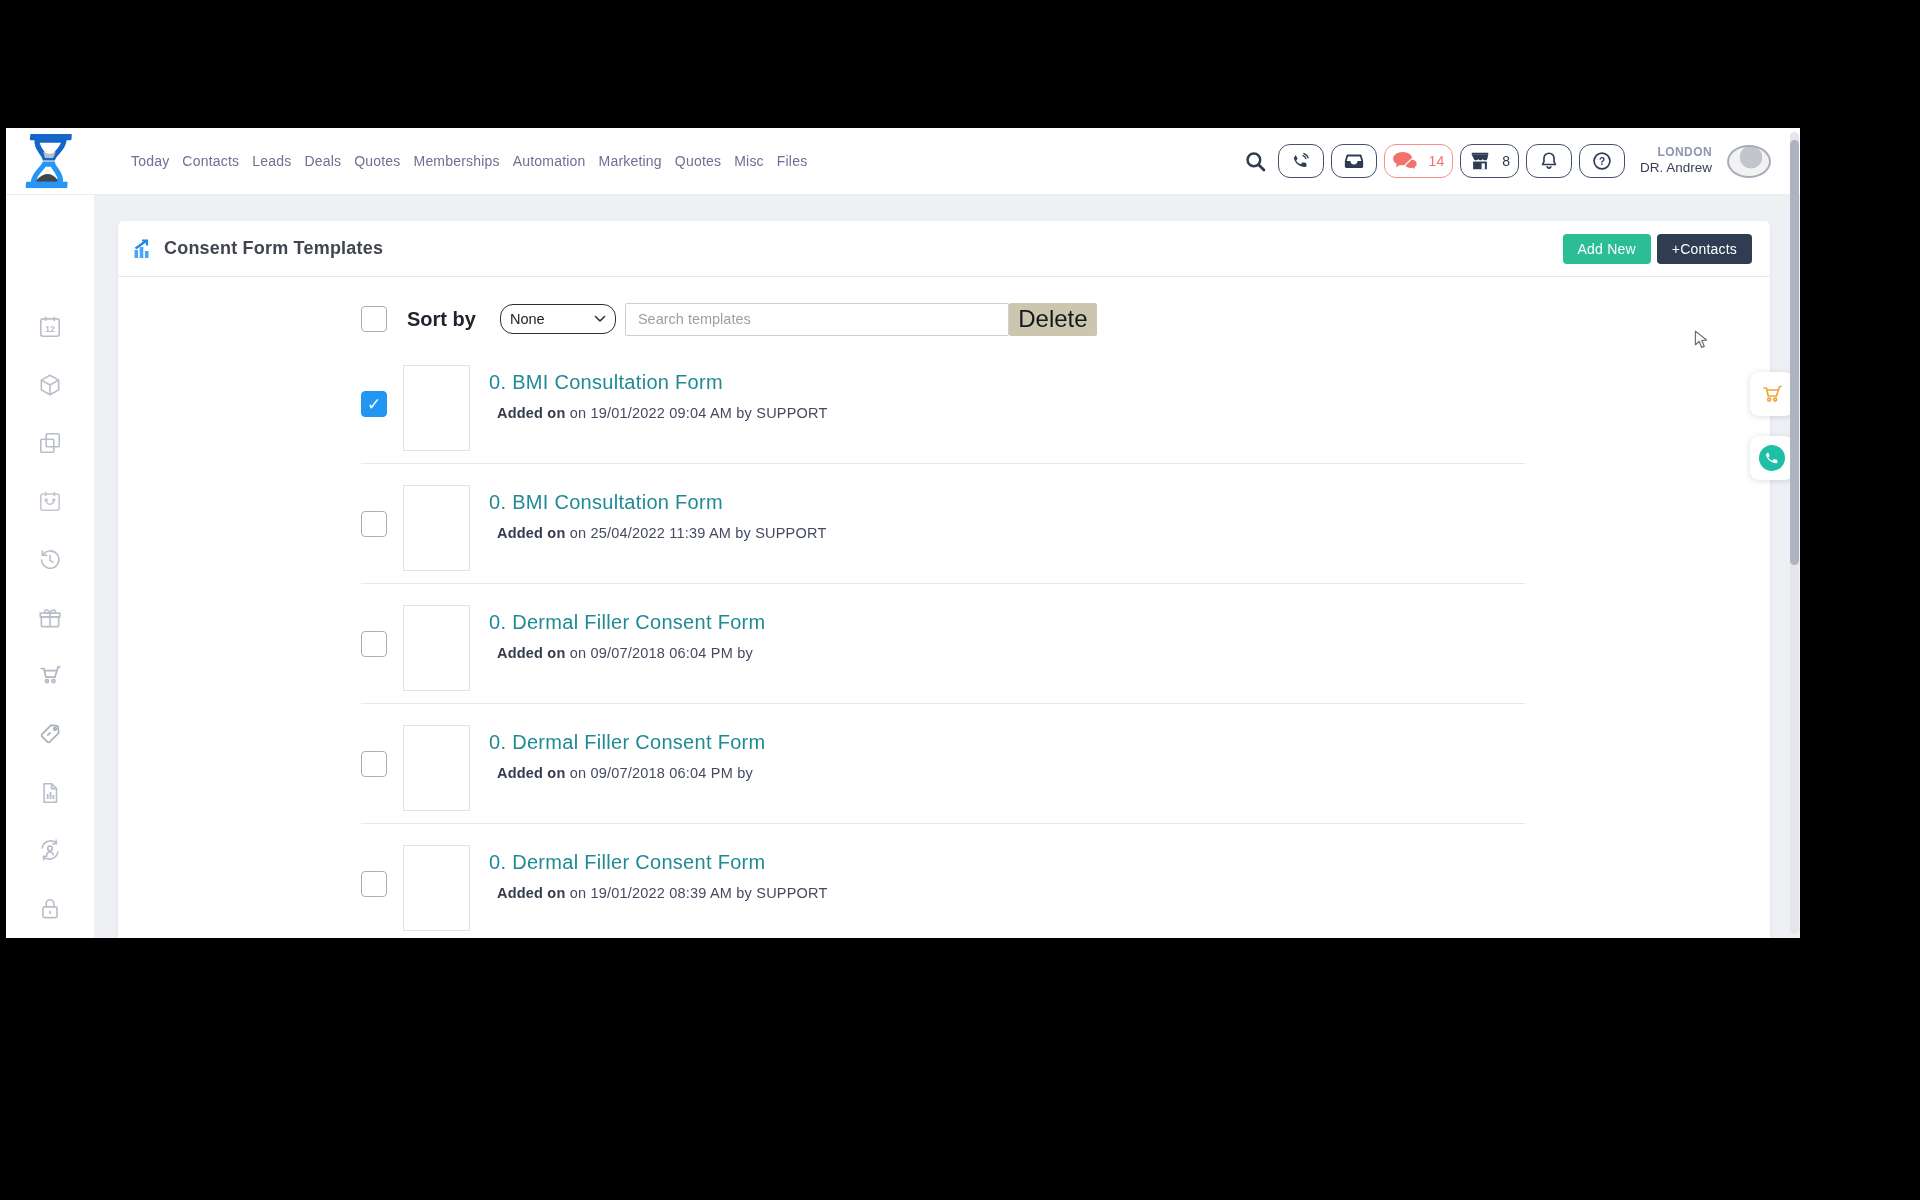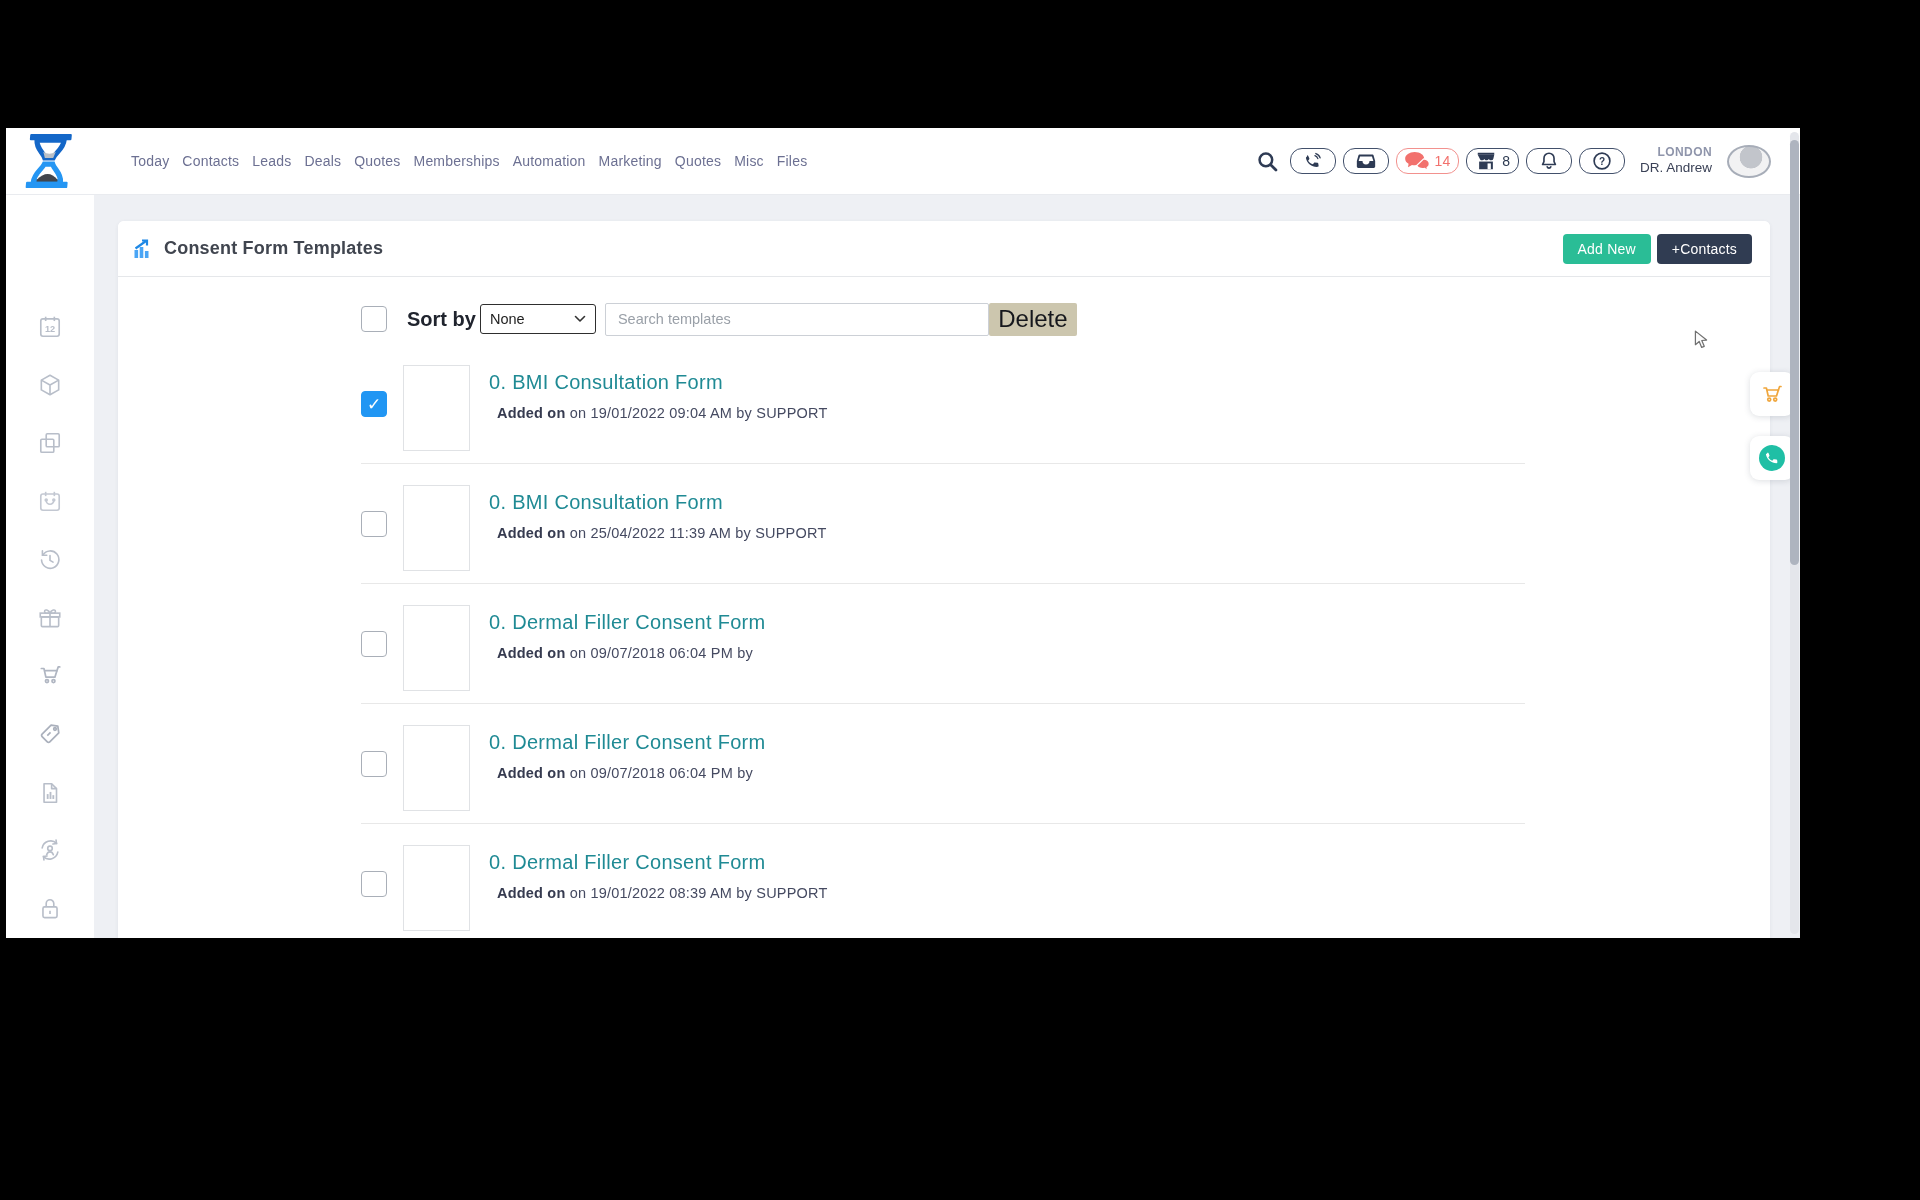--- a/index.html
+++ b/index.html
@@ -19,22 +19,22 @@
   }
   .logo{position:absolute;left:16px;top:6px;width:52px;height:54px;cursor:pointer;}
   .nav-links{
     position:absolute;left:125px;top:0;height:66px;display:flex;align-items:center;gap:13px;
   }
   .nav-link{font-size:14px;color:#6c7092;letter-spacing:.2px;cursor:pointer;white-space:nowrap;}
   .nav-right{
     position:absolute;right:29px;top:0;height:66px;display:flex;align-items:center;gap:7px;
   }
   .icon-btn{
-    height:26px;min-width:46px;border:1.5px solid #42506b;border-radius:12px;background:#fff;
-    display:flex;align-items:center;justify-content:center;gap:5px;padding:0 8px;box-sizing:border-box;
+    height:34px;min-width:46px;border:1.5px solid #42506b;border-radius:12px;background:#fff;
+    display:flex;align-items:center;justify-content:center;gap:11px;padding:0 8px;box-sizing:border-box;
     cursor:pointer;
   }
   .icon-btn.alert{border-color:#f2918e;}
   .badge-red{color:#f2716d;font-size:14px;font-weight:500;}
   .badge-dark{color:#2c3950;font-size:14px;font-weight:500;}
   .search-glyph{margin-right:4px;cursor:pointer;display:flex;align-items:center;}
   .user-block{margin-left:8px;text-align:right;line-height:1.25;cursor:pointer;}
   .user-loc{font-size:12px;color:#8f95ab;letter-spacing:.4px;font-weight:bold;}
   .user-name{font-size:13.5px;color:#3a4156;}
   .avatar{
@@ -79,21 +79,21 @@
   .cb{
     width:26px;height:26px;border:1.5px solid #a9afb8;border-radius:4px;background:#fff;
     box-sizing:border-box;cursor:pointer;flex:0 0 auto;
   }
   .cb.checked{
     background:#2196f3;border-color:#2196f3;color:#fff;display:flex;align-items:center;justify-content:center;
   }
   .cb.checked::after{content:"\2713";font-size:17px;font-weight:bold;color:#fff;line-height:1;}
   .sortby-label{margin-left:20px;font-size:20px;font-weight:700;color:#20242e;}
   .sort-select{
-    margin-left:4px;width:116px;height:30px;border:1px solid #2e2e2e;border-radius:3px;background:#fff;
+    margin-left:24px;width:116px;height:30px;border:1px solid #2e2e2e;border-radius:13px;background:#fff;
     display:flex;align-items:center;box-sizing:border-box;padding:0 9px;cursor:pointer;
   }
   .sort-select .val{font-size:14.5px;color:#1d1d1d;flex:1;}
   .search-input{
     margin-left:9px;width:384px;height:33px;border:1px solid #ccd0d6;border-radius:2px;
     box-sizing:border-box;padding:0 12px;font-size:14.5px;color:#333;font-family:inherit;outline:none;
   }
   .search-input::placeholder{color:#9aa0a8;}
   .btn-delete{
     width:88px;height:33px;background:#ccc6ae;border:none;border-radius:2px;

